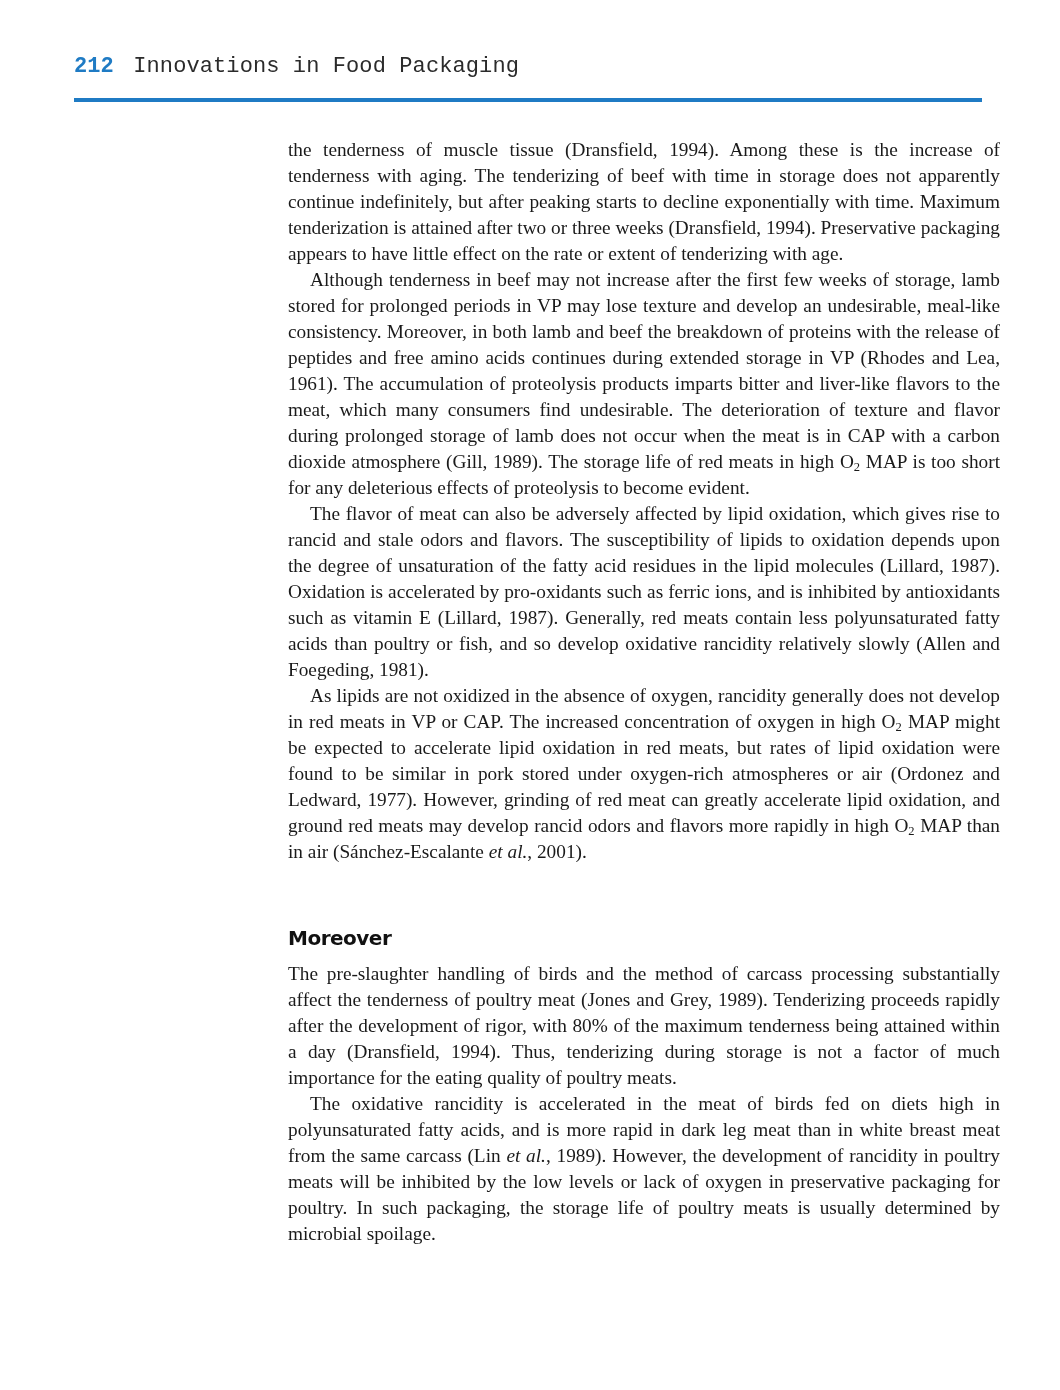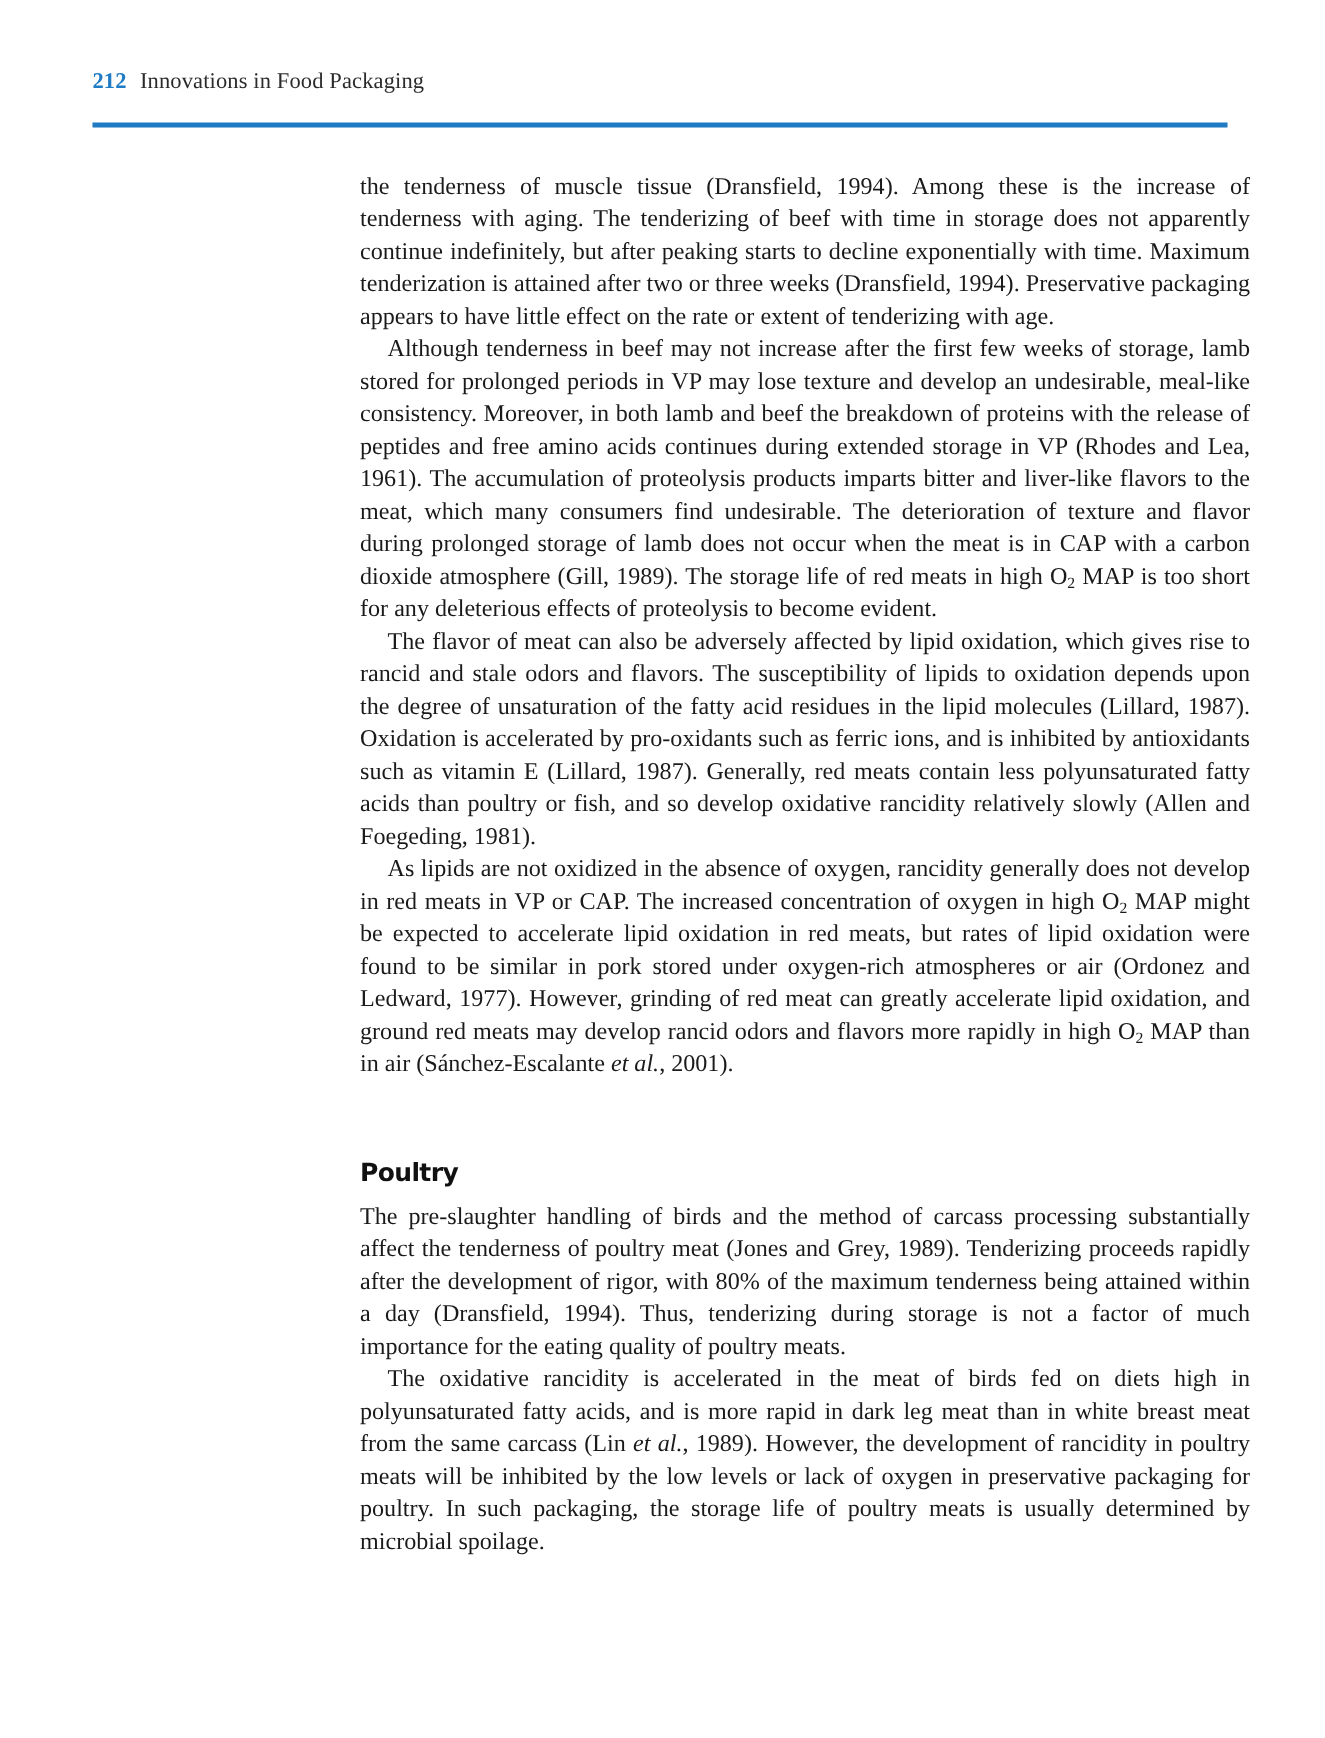--- a/index.html
+++ b/index.html
@@ -11,22 +11,22 @@
     width: 1060px;
     height: 1390px;
     position: relative;
     overflow: hidden;
     color: #1a1a1a;
   }
   .running-head {
     position: absolute;
     left: 74px;
     top: 54px;
-    font-family: Liberation Serif, serif;
-    font-size: 18px;
+    font-family: Liberation Mono, monospace;
+    font-size: 22px;
     color: #2b2b2b;
     white-space: nowrap;
     letter-spacing: 0.1px;
   }
   .page-num {
     color: #1f7bc4;
     font-weight: bold;
     margin-right: 6px;
   }
   .head-rule {
@@ -79,17 +79,17 @@
   <span>Innovations in Food Packaging</span>
 </header>
 <div class="head-rule"></div>
 
 <main class="body-col">
   <p class="para"><span>the tenderness of muscle tissue (Dransfield, 1994). Among these is the increase of tenderness with aging. The tenderizing of beef with time in storage does not appar­ently continue indefinitely, but after peaking starts to decline exponentially with time. Maximum tenderization is attained after two or three weeks (Dransfield, 1994). Preservative packaging appears to have little effect on the rate or extent of tenderizing with age.</span></p>
   <p class="para indent"><span>Although tenderness in beef may not increase after the first few weeks of storage, lamb stored for prolonged periods in VP may lose texture and develop an undesirable, meal-like consistency. Moreover, in both lamb and beef the breakdown of proteins with the release of peptides and free amino acids continues during extended storage in VP (Rhodes and Lea, 1961). The accumulation of proteolysis products imparts bit­ter and liver-like flavors to the meat, which many consumers find undesirable. The deterioration of texture and flavor during prolonged storage of lamb does not occur when the meat is in CAP with a carbon dioxide atmosphere (Gill, 1989). The storage life of red meats in high O</span><sub>2</sub><span> MAP is too short for any deleterious effects of proteoly­sis to become evident.</span></p>
   <p class="para indent"><span>The flavor of meat can also be adversely affected by lipid oxidation, which gives rise to rancid and stale odors and flavors. The susceptibility of lipids to oxidation depends upon the degree of unsaturation of the fatty acid residues in the lipid mole­cules (Lillard, 1987). Oxidation is accelerated by pro-oxidants such as ferric ions, and is inhibited by antioxidants such as vitamin E (Lillard, 1987). Generally, red meats contain less polyunsaturated fatty acids than poultry or fish, and so develop oxidative rancidity relatively slowly (Allen and Foegeding, 1981).</span></p>
   <p class="para indent"><span>As lipids are not oxidized in the absence of oxygen, rancidity generally does not develop in red meats in VP or CAP. The increased concentration of oxygen in high O</span><sub>2</sub><span> MAP might be expected to accelerate lipid oxidation in red meats, but rates of lipid oxidation were found to be similar in pork stored under oxygen-rich atmospheres or air (Ordonez and Ledward, 1977). However, grinding of red meat can greatly acceler­ate lipid oxidation, and ground red meats may develop rancid odors and flavors more rapidly in high O</span><sub>2</sub><span> MAP than in air (Sánchez-Escalante </span><em>et al.</em><span>, 2001).</span></p>
 
-  <h2 class="section-heading">Poultry</h2>
+  <h2 class="section-heading">Moreover</h2>
 
   <p class="para"><span>The pre-slaughter handling of birds and the method of carcass processing substan­tially affect the tenderness of poultry meat (Jones and Grey, 1989). Tenderizing pro­ceeds rapidly after the development of rigor, with 80% of the maximum tenderness being attained within a day (Dransfield, 1994). Thus, tenderizing during storage is not a factor of much importance for the eating quality of poultry meats.</span></p>
   <p class="para indent"><span>The oxidative rancidity is accelerated in the meat of birds fed on diets high in polyunsaturated fatty acids, and is more rapid in dark leg meat than in white breast meat from the same carcass (Lin </span><em>et al.</em><span>, 1989). However, the development of rancidity in poultry meats will be inhibited by the low levels or lack of oxygen in preservative packaging for poultry. In such packaging, the storage life of poultry meats is usually determined by microbial spoilage.</span></p>
 </main>
 
 </body></html>

